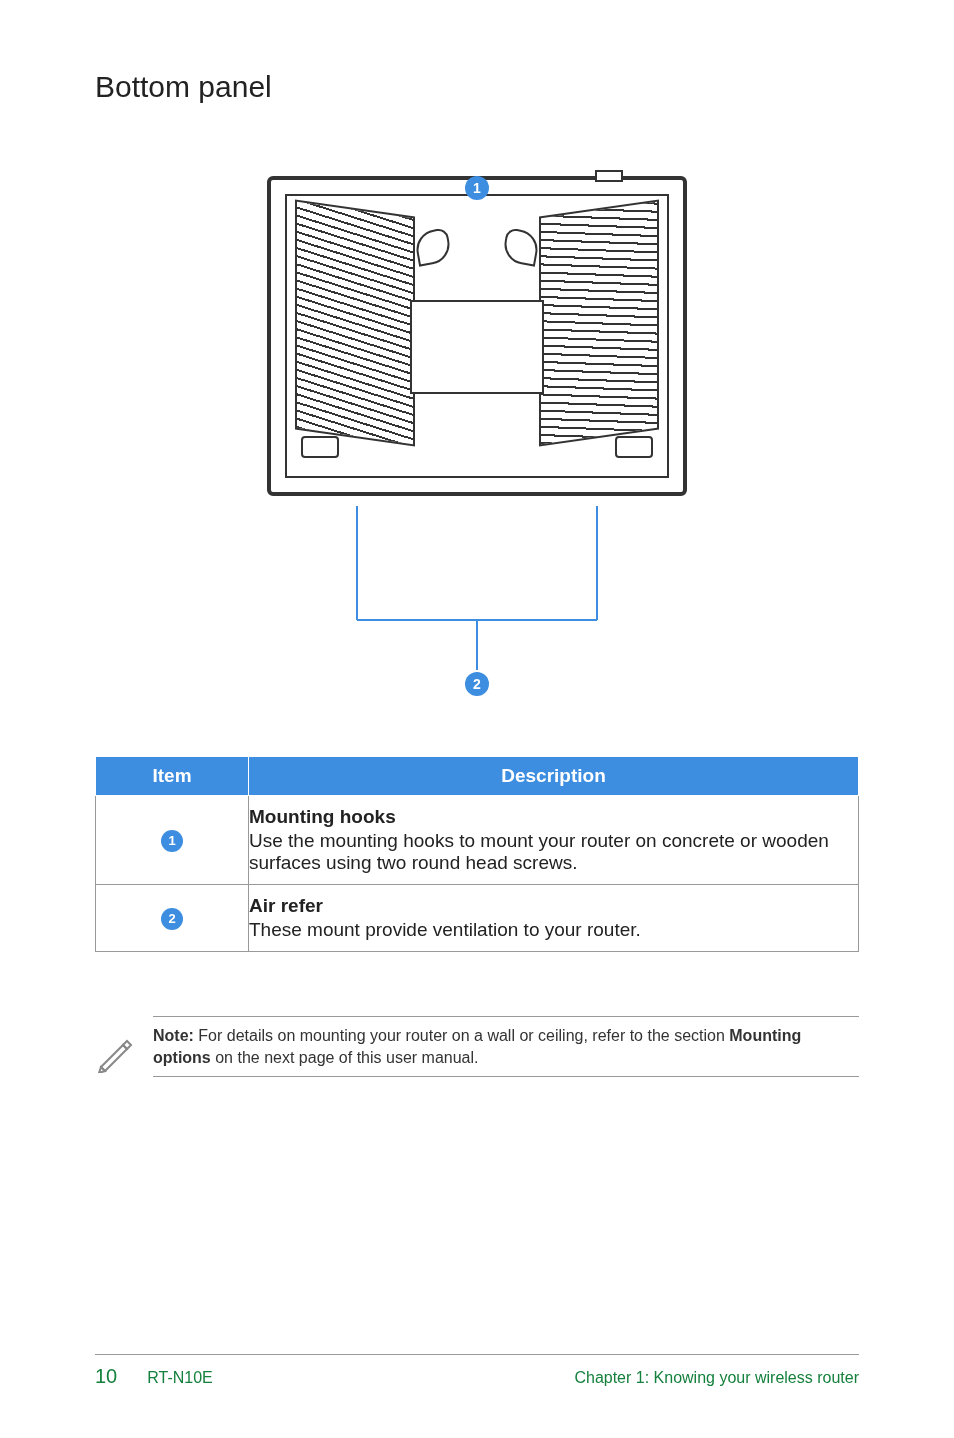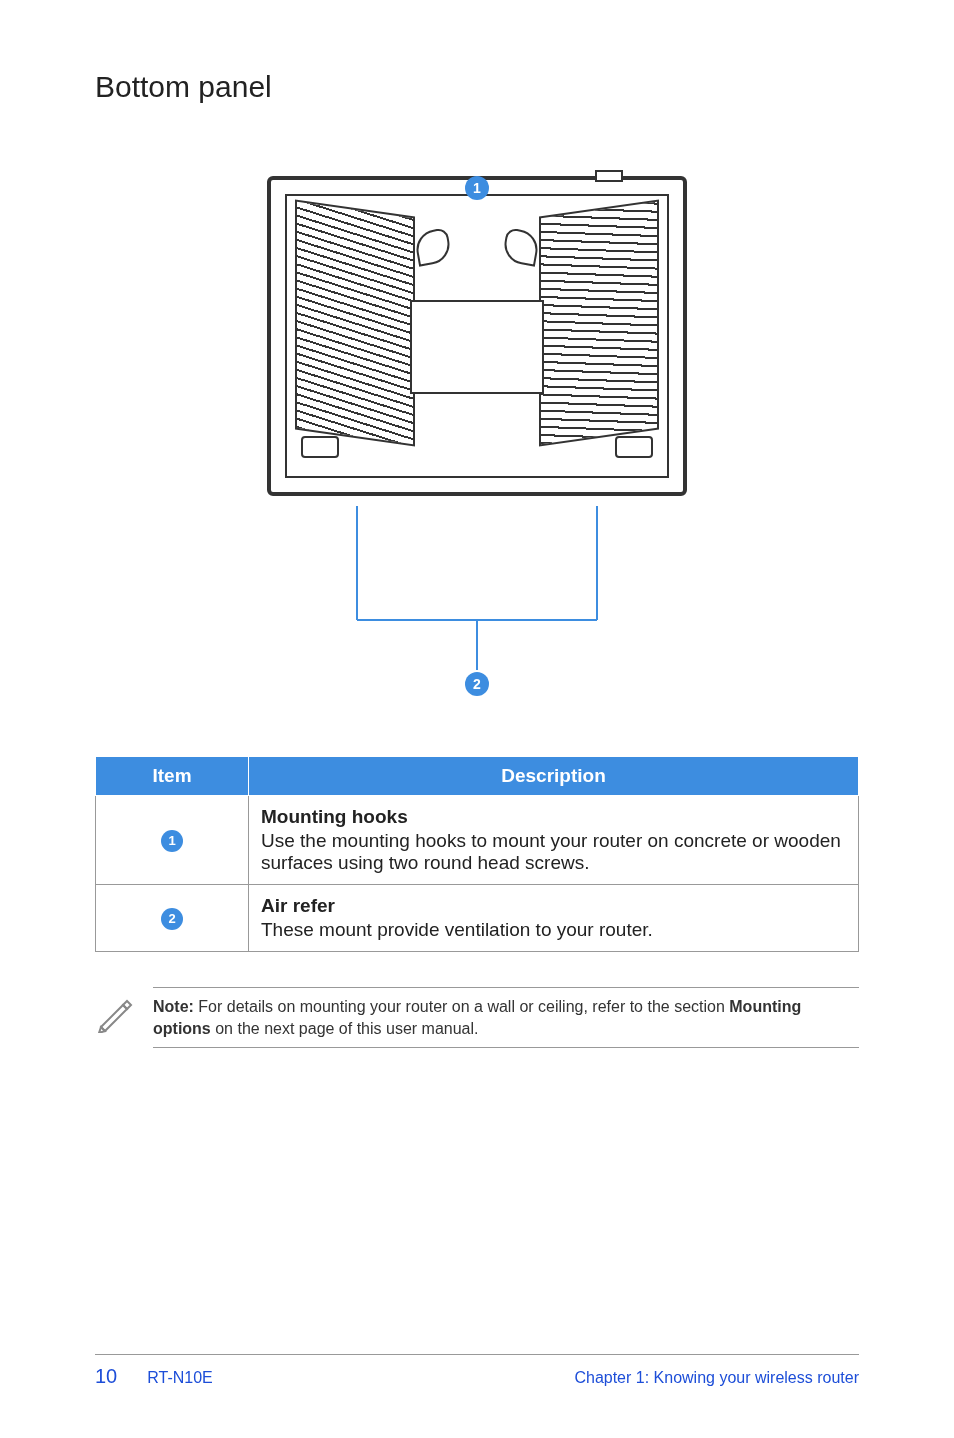--- a/index.html
+++ b/index.html
@@ -135,21 +135,21 @@
     color:#fff;
     font-weight:bold;
     padding:8px 6px;
     border:1px solid #fff;
     text-align:center;
     margin-left:32px;
   }
   table.desc thead th:first-child{width:140px;}
   table.desc tbody td{
     border:1px solid var(--line-grey);
-    padding:10px 12px;
+    padding:10px 0;
     vertical-align:top;
   }
   table.desc tbody td.item-cell{
     text-align:center;
     vertical-align:middle;
   }
   .num-badge{
     display:inline-flex;
     width:22px;height:22px;
     border-radius:50%;
@@ -157,23 +157,23 @@
     color:#fff;
     font-weight:bold;
     font-size:13px;
     align-items:center;justify-content:center;
   }
   .row-title{font-weight:bold;display:block;margin-bottom:2px;}
 
   
   .note-block{
     display:flex;
-    align-items:flex-start;
+    align-items:flex-end;
     gap:18px;
-    margin-top:35px;
+    margin-top:64px;
   }
   .note-icon{
     flex:0 0 40px;
     color:#888;
     margin-top:6px;
   }
   .note-text{
     flex:1;
     border-top:1px solid var(--line-grey);
     border-bottom:1px solid var(--line-grey);
@@ -184,21 +184,21 @@
   }
   .note-text b{font-weight:bold;}
 
   
   .footer{
     position:absolute;
     left:95px;right:95px;bottom:50px;
     border-top:1px solid var(--line-grey);
     padding-top:10px;
     font-size:16px;
-    color:#1d4ed8;
+    color:#15803d;
     display:flex;
     align-items:baseline;
     gap:30px;
   }
   .footer .page-no{font-size:20px;}
   .footer .chapter{margin-left:auto;}
 </style>
 </head>
 <body>
 

